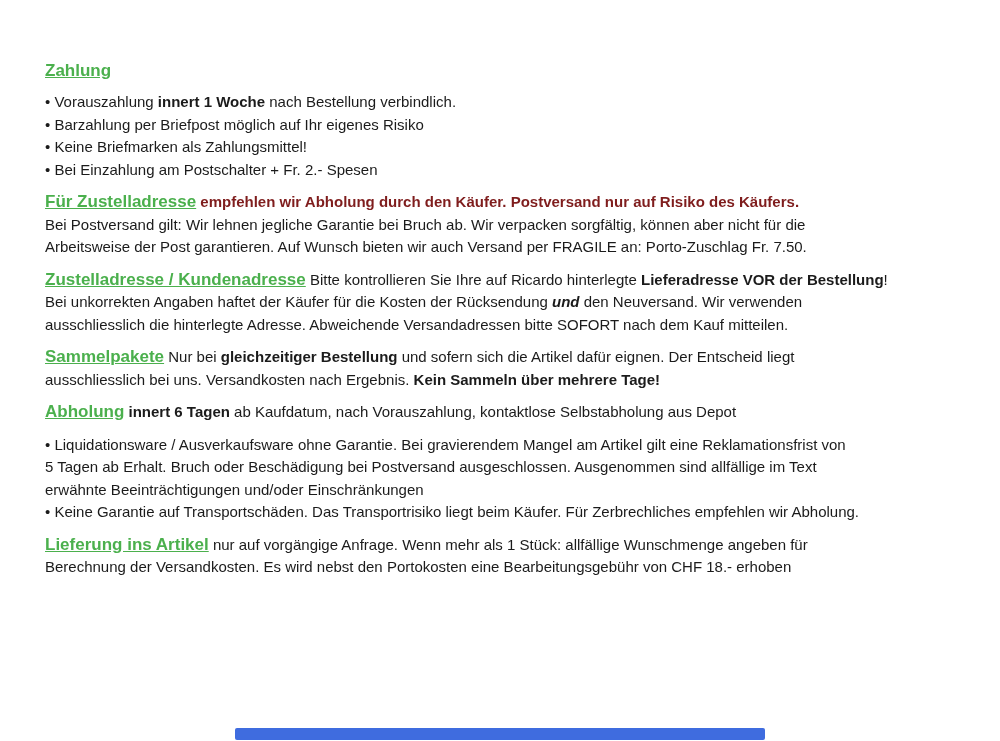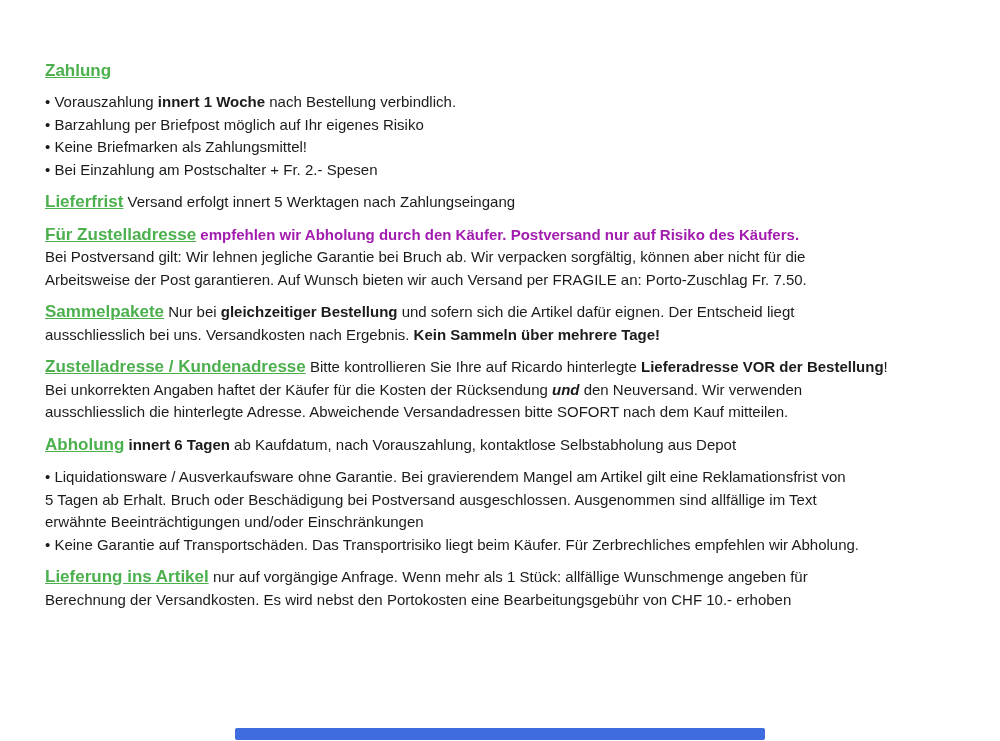--- a/index.html
+++ b/index.html
@@ -26,21 +26,21 @@
   .hd {
     display: inline;
     font-size: 17px;
     font-weight: bold;
     color: #4bb04d;
     text-decoration: underline;
     text-decoration-color: #4bb04d;
   }
   .b  { font-weight: bold; }
   .bi { font-weight: bold; font-style: italic; }
-  .greenb { color: #a21caf; font-weight: bold; text-align: right; }
+  .greenb { color: #7f1d1d; font-weight: bold; text-align: right; }
   .scrollthumb {
     position: absolute;
     left: 235px; top: 728px;
     width: 530px; height: 12px;
     background: #3f6cdf;
     border-radius: 2px;
   }
 </style>
 </head>
 <body>
@@ -48,53 +48,50 @@
 <div class="page">
 
   <section>
     <p class="hpara"><span class="hd">Zahlung</span></p>
     <p class="para"><span>• Vorauszahlung </span><span class="b">innert 1 Woche</span><span> nach Bestellung verbindlich.
 • Barzahlung per Briefpost möglich auf Ihr eigenes Risiko
 • Keine Briefmarken als Zahlungsmittel!
 • Bei Einzahlung am Postschalter + Fr. 2.- Spesen</span></p>
   </section>
 
-  <section>
-    <p class="para"><span class="hd">Lieferfrist</span><span> Versand erfolgt innert 5 Werktagen nach Zahlungseingang</span></p>
-  </section>
 
   <section>
     <p class="para"><span class="hd">Für Zustelladresse</span><span class="greenb"> empfehlen wir Abholung durch den Käufer. Postversand nur auf Risiko des Käufers.</span><span>
 Bei Postversand gilt: Wir lehnen jegliche Garantie bei Bruch ab. Wir verpacken sorgfältig, können aber nicht für die
 Arbeitsweise der Post garantieren. Auf Wunsch bieten wir auch Versand per FRAGILE an: Porto-Zuschlag Fr. 7.50.</span></p>
   </section>
 
   <section>
-    <p class="para"><span class="hd">Sammelpakete</span><span> Nur bei </span><span class="b">gleichzeitiger Bestellung</span><span> und sofern sich die Artikel dafür eignen. Der Entscheid liegt
-ausschliesslich bei uns. Versandkosten nach Ergebnis. </span><span class="b">Kein Sammeln über mehrere Tage!</span></p>
+    <p class="para"><span class="hd">Zustelladresse / Kundenadresse</span><span> Bitte kontrollieren Sie Ihre auf Ricardo hinterlegte </span><span class="b">Lieferadresse VOR der Bestellung</span><span>!
+Bei unkorrekten Angaben haftet der Käufer für die Kosten der Rücksendung </span><span class="bi">und</span><span> den Neuversand. Wir verwenden
+ausschliesslich die hinterlegte Adresse. Abweichende Versandadressen bitte SOFORT nach dem Kauf mitteilen.</span></p>
   </section>
 
   <section>
-    <p class="para"><span class="hd">Zustelladresse / Kundenadresse</span><span> Bitte kontrollieren Sie Ihre auf Ricardo hinterlegte </span><span class="b">Lieferadresse VOR der Bestellung</span><span>!
-Bei unkorrekten Angaben haftet der Käufer für die Kosten der Rücksendung </span><span class="bi">und</span><span> den Neuversand. Wir verwenden
-ausschliesslich die hinterlegte Adresse. Abweichende Versandadressen bitte SOFORT nach dem Kauf mitteilen.</span></p>
+    <p class="para"><span class="hd">Sammelpakete</span><span> Nur bei </span><span class="b">gleichzeitiger Bestellung</span><span> und sofern sich die Artikel dafür eignen. Der Entscheid liegt
+ausschliesslich bei uns. Versandkosten nach Ergebnis. </span><span class="b">Kein Sammeln über mehrere Tage!</span></p>
   </section>
 
 
   <section>
     <p class="para"><span class="hd">Abholung</span><span> </span><span class="b">innert 6 Tagen</span><span> ab Kaufdatum, nach Vorauszahlung, kontaktlose Selbstabholung aus Depot</span></p>
   </section>
 
   <section>
     <p class="para"><span>• Liquidationsware / Ausverkaufsware ohne Garantie. Bei gravierendem Mangel am Artikel gilt eine Reklamationsfrist von
 5 Tagen ab Erhalt. Bruch oder Beschädigung bei Postversand ausgeschlossen. Ausgenommen sind allfällige im Text
 erwähnte Beeinträchtigungen und/oder Einschränkungen
 • Keine Garantie auf Transportschäden. Das Transportrisiko liegt beim Käufer. Für Zerbrechliches empfehlen wir Abholung.</span></p>
   </section>
 
   <section>
     <p class="para"><span class="hd">Lieferung ins Artikel</span><span> nur auf vorgängige Anfrage. Wenn mehr als 1 Stück: allfällige Wunschmenge angeben für
-Berechnung der Versandkosten. Es wird nebst den Portokosten eine Bearbeitungsgebühr von CHF 10.- erhoben</span></p>
+Berechnung der Versandkosten. Es wird nebst den Portokosten eine Bearbeitungsgebühr von CHF 18.- erhoben</span></p>
   </section>
 
 </div>
 
 <div class="scrollthumb"></div>
 
 </body></html>

